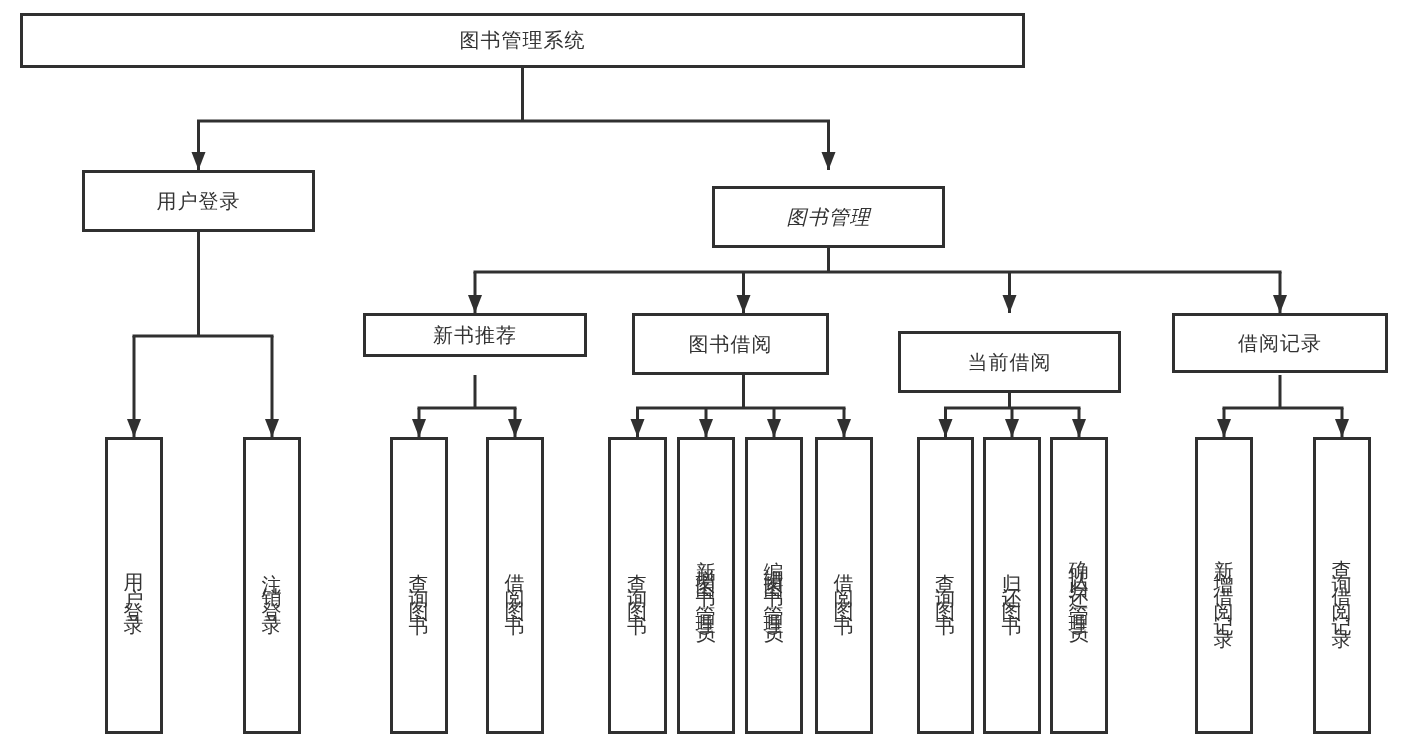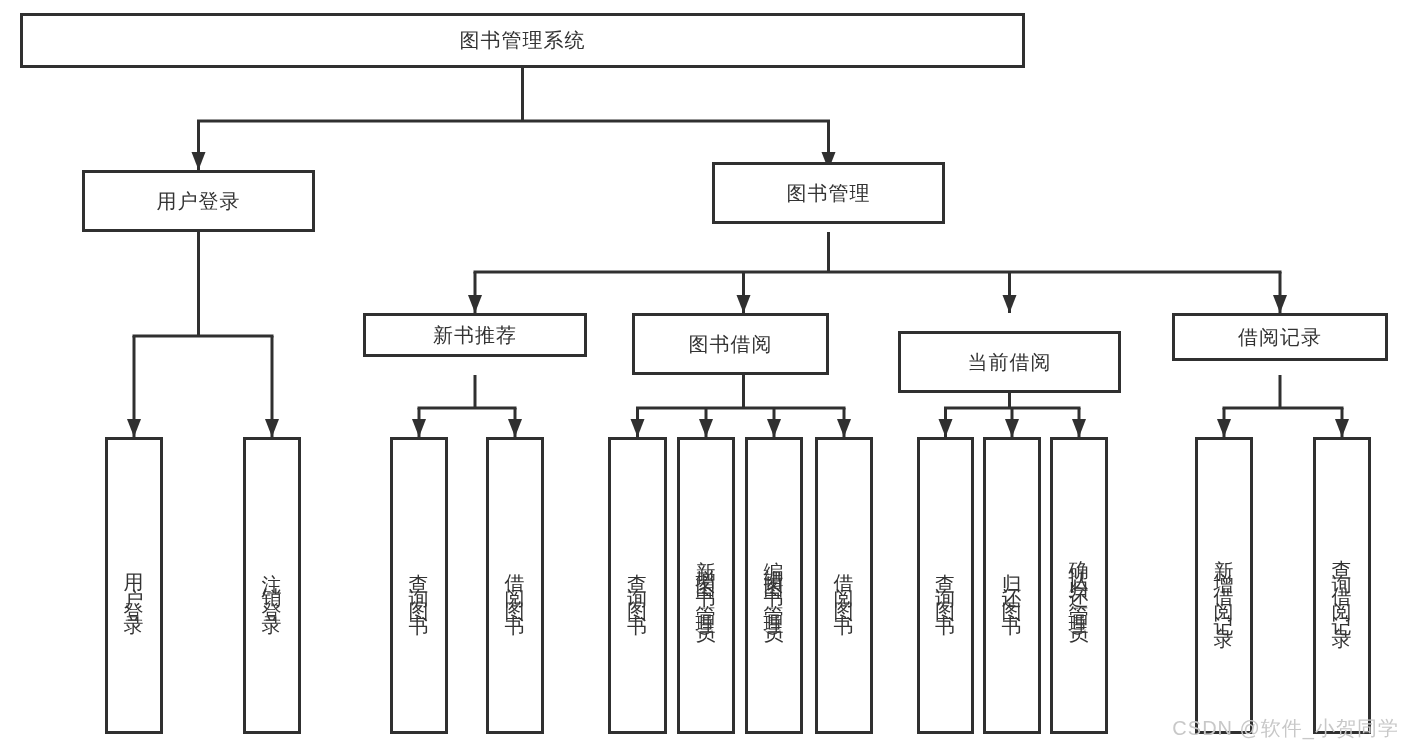--- a/index.html
+++ b/index.html
@@ -96,33 +96,33 @@
       </g>
   </svg>
 
   <div id="nodes-layer">
       <div class="node node-h" style="left: 20px; top: 13px; width: 1005px; height: 55px; text-align: center;">
         <span class="label">图书管理系统</span>
       </div>
       <div class="node node-h" style="left: 82px; top: 170px; width: 233px; height: 62px;">
         <span class="label">用户登录</span>
       </div>
-      <div class="node node-h" style="left: 712px; top: 162px; width: 233px; height: 62px;">
+      <div class="node node-h" style="left: 712px; top: 186px; width: 233px; height: 62px; font-style: italic;">
         <span class="label">图书管理</span>
       </div>
       <div class="node node-h" style="left: 363px; top: 313px; width: 224px; height: 44px;">
         <span class="label">新书推荐</span>
       </div>
       <div class="node node-h" style="left: 632px; top: 313px; width: 197px; height: 62px;">
         <span class="label">图书借阅</span>
       </div>
       <div class="node node-h" style="left: 898px; top: 313px; width: 223px; height: 62px; margin-top: 18px;">
         <span class="label">当前借阅</span>
       </div>
-      <div class="node node-h" style="left: 1172px; top: 313px; width: 216px; height: 48px;">
+      <div class="node node-h" style="left: 1172px; top: 313px; width: 216px; height: 60px;">
         <span class="label">借阅记录</span>
       </div>
       <div class="node node-v" style="left: 105px; top: 437px; width: 58px; height: 297px;">
         <span class="label" style="letter-spacing: 14px;">用户登录</span>
       </div>
       <div class="node node-v" style="left: 243px; top: 437px; width: 58px; height: 297px;">
         <span class="label" style="letter-spacing: 14px;">注销登录</span>
       </div>
       <div class="node node-v" style="left: 390px; top: 437px; width: 58px; height: 297px;">
         <span class="label" style="letter-spacing: 14px;">查询图书</span>
@@ -152,14 +152,13 @@
         <span class="label" style="letter-spacing: 9px;">确认归还（管理员）</span>
       </div>
       <div class="node node-v" style="left: 1195px; top: 437px; width: 58px; height: 297px;">
         <span class="label" style="letter-spacing: 14px;">新增借阅记录</span>
       </div>
       <div class="node node-v" style="left: 1313px; top: 437px; width: 58px; height: 297px;">
         <span class="label" style="letter-spacing: 14px;">查询借阅记录</span>
       </div>
     </div>
 
-  <div id="watermark">CSDN @软件_小贺同学</div>
 </div>
 
 </body></html>

